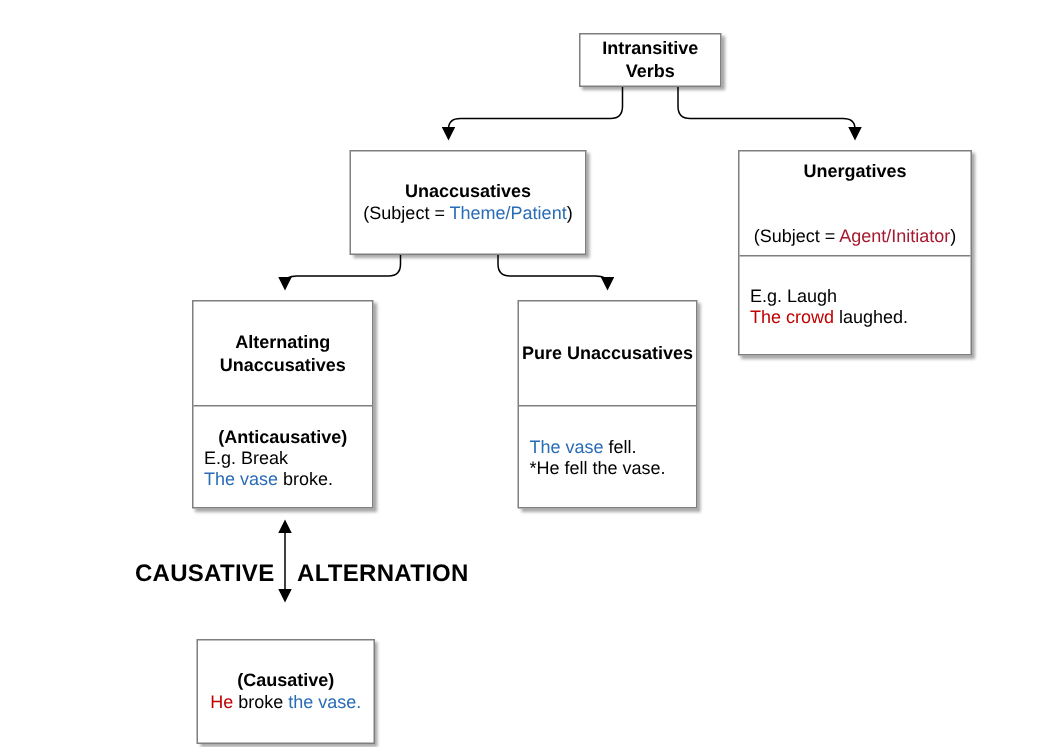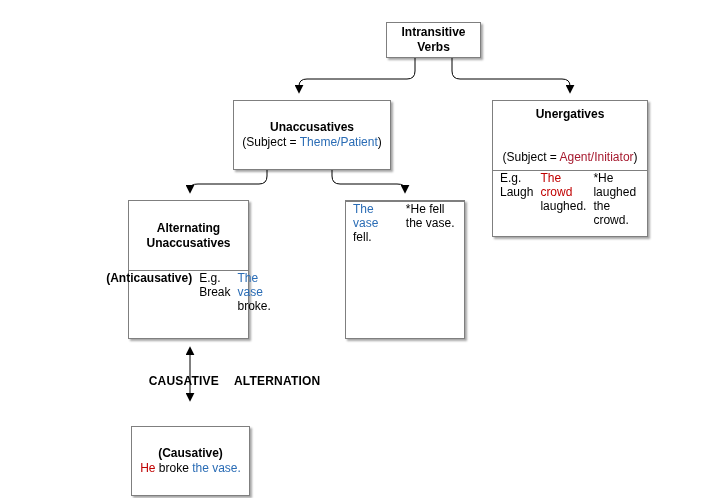--- a/index.html
+++ b/index.html
@@ -15,30 +15,30 @@
     box-sizing:border-box;
   }
   .hdr{
     display:flex;flex-direction:column;align-items:center;justify-content:center;
     text-align:center;line-height:15px;
   }
   .title{font-weight:bold;}
   .subtitle{white-space:nowrap;}
   .content{
     border-top:1px solid #7f7f7f;box-sizing:border-box;
-    display:flex;flex-direction:row;justify-content:center;
+    display:flex;flex-direction:column;justify-content:center;
     line-height:14px;
   }
   .content .line{padding:0 0 0 7px;}
   .content .centerline{text-align:center;padding:0;}
   .c-blue{color:var(--blue,#2a6cb5);}
   .c-red{color:var(--red,#c00000);}
   .c-darkred{color:var(--darkred,#a6192e);}
   .alt-label{
-    position:absolute;font-weight:bold;font-size:12px;letter-spacing:0.2px;margin-left:36px;
+    position:absolute;font-weight:bold;font-size:16px;letter-spacing:0.2px;
   }
   
   #box-root{left:386px;top:22px;width:95px;height:36px;}
   #box-unaccusatives{left:221px;top:100px;width:158px;height:70px;margin-left:12px;}
   #box-unergatives{left:492px;top:100px;width:156px;height:137px;}
   #unergatives-hdr{height:69px;gap:28px;}
   #unergatives-content{height:67px;}
   #box-alternating{left:128px;top:200px;width:121px;height:139px;}
   #alternating-hdr{height:69px;}
   #alternating-content{height:69px;}
@@ -77,36 +77,38 @@
   </div>
 
   <div class="box" id="box-unergatives">
     <div class="hdr" id="unergatives-hdr">
       <div class="title">Unergatives</div>
       <div class="subtitle"><span>(Subject = </span><span class="c-darkred">Agent/Initiator</span><span>)</span></div>
     </div>
     <div class="content" id="unergatives-content">
       <div class="line">E.g. Laugh</div>
       <div class="line"><span class="c-red">The crowd</span><span> laughed.</span></div>
-      <div class="line">*He laughed the crowd.</div>
     </div>
   </div>
 
   <div class="box" id="box-alternating">
     <div class="hdr" id="alternating-hdr">
       <div class="title">Alternating Unaccusatives</div>
     </div>
     <div class="content" id="alternating-content">
       <div class="line centerline title">(Anticausative)</div>
       <div class="line">E.g. Break</div>
       <div class="line"><span class="c-blue">The vase</span><span> broke.</span></div>
     </div>
   </div>
 
   <div class="box" id="box-pure">
+    <div class="hdr" id="pure-hdr">
+      <div class="title">Pure Unaccusatives</div>
+    </div>
     <div class="content" id="pure-content">
       <div class="line"><span class="c-blue">The vase</span><span> fell.</span></div>
       <div class="line">*He fell the vase.</div>
     </div>
   </div>
 
   <div class="box hdr" id="box-causative">
     <div class="title">(Causative)</div>
     <div><span class="c-red">He</span><span> broke </span><span class="c-blue">the vase.</span></div>
   </div>

